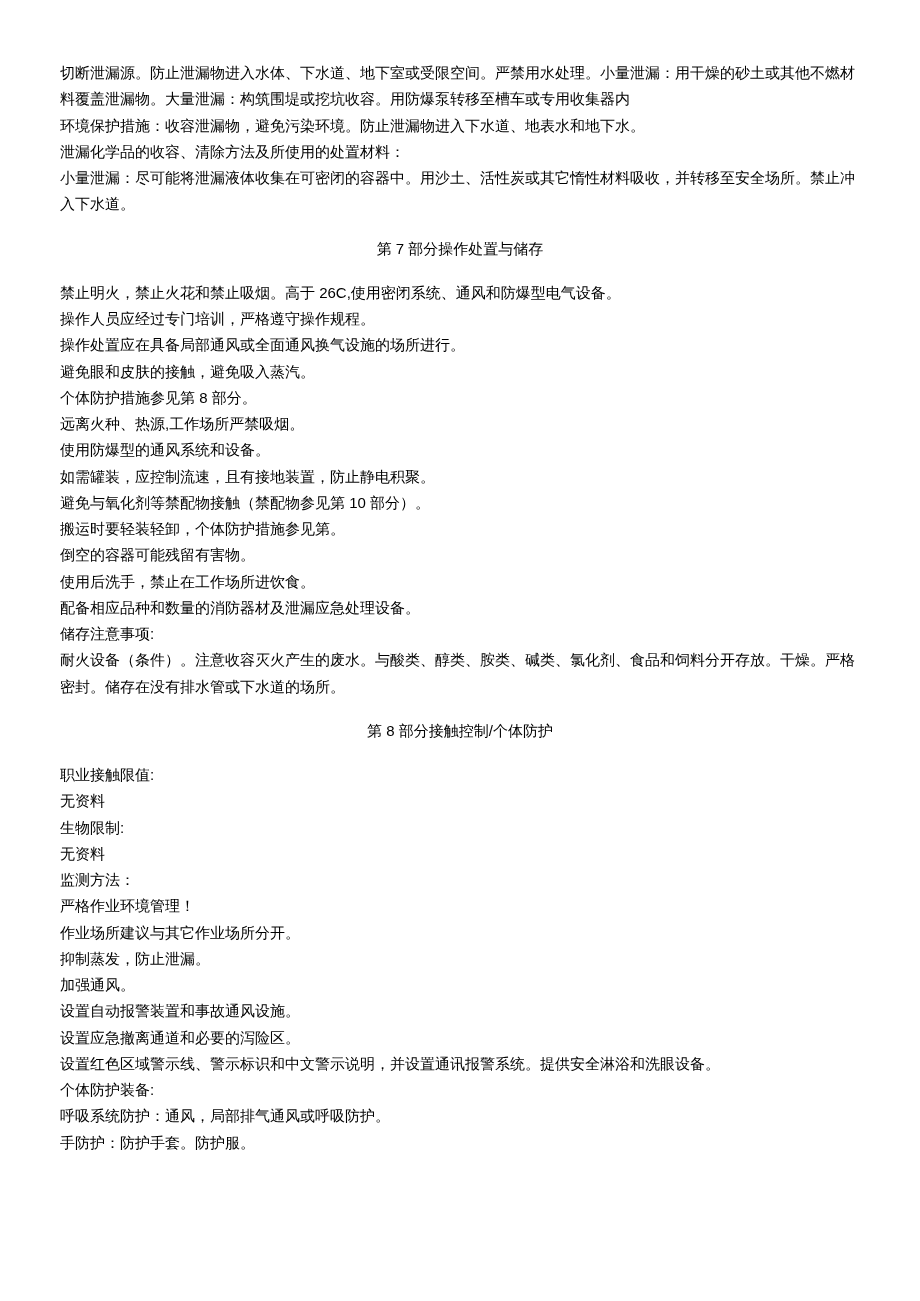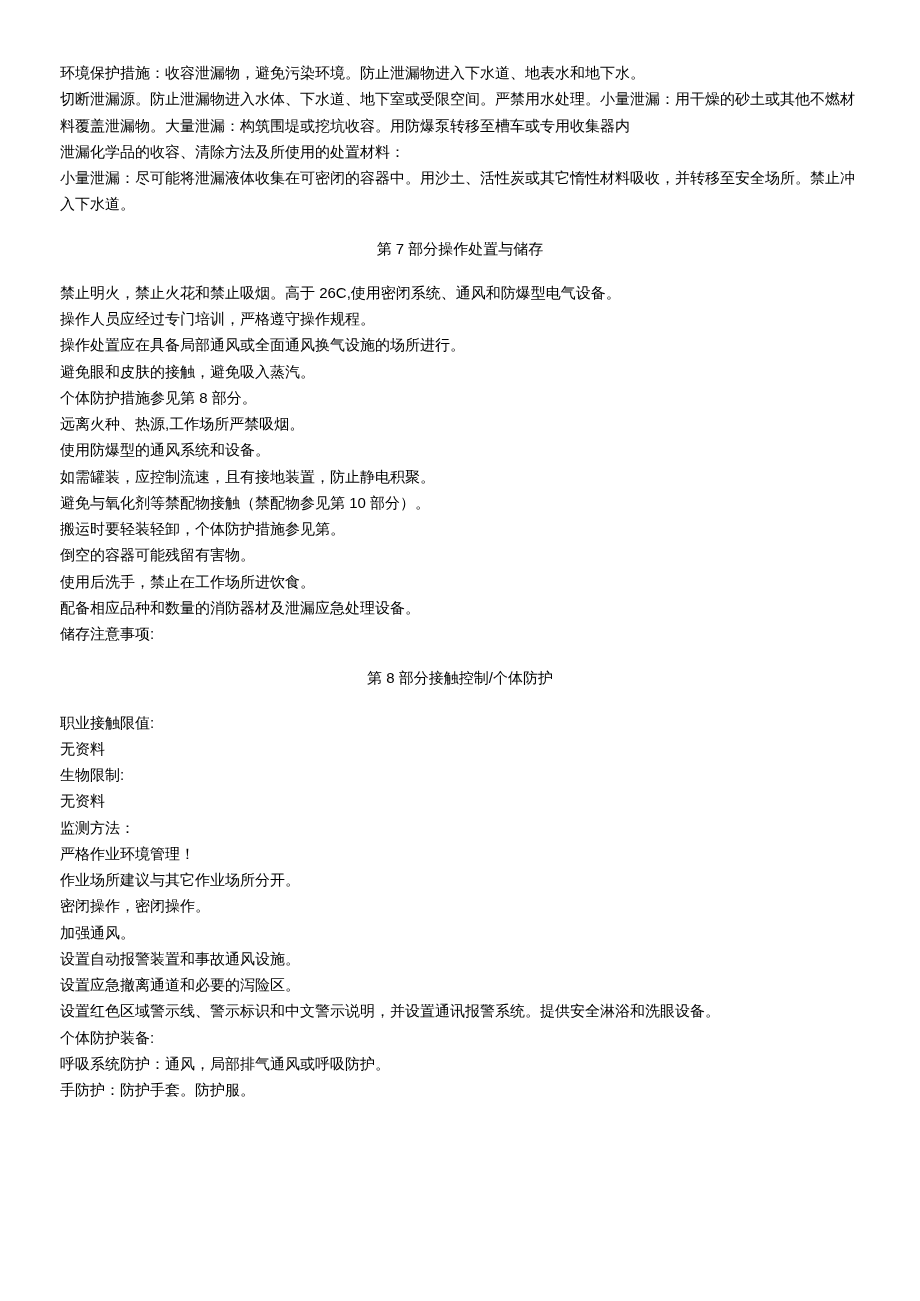--- a/index.html
+++ b/index.html
@@ -21,22 +21,22 @@
       margin: 18px 0 18px 0;
     }
     .block {
       margin-bottom: 0;
     }
   </style>
 </head>
 <body>
 
 <div class="block">
+  <p>切断泄漏源。防止泄漏物进入水体、下水道、地下室或受限空间。严禁用水处理。小量泄漏：用干燥的砂土或其他不燃材料覆盖泄漏物。大量泄漏：构筑围堤或挖坑收容。用防爆泵转移至槽车或专用收集器内</p>
   <p>环境保护措施：收容泄漏物，避免污染环境。防止泄漏物进入下水道、地表水和地下水。</p>
-  <p>切断泄漏源。防止泄漏物进入水体、下水道、地下室或受限空间。严禁用水处理。小量泄漏：用干燥的砂土或其他不燃材料覆盖泄漏物。大量泄漏：构筑围堤或挖坑收容。用防爆泵转移至槽车或专用收集器内</p>
   <p>泄漏化学品的收容、清除方法及所使用的处置材料：</p>
   <p>小量泄漏：尽可能将泄漏液体收集在可密闭的容器中。用沙土、活性炭或其它惰性材料吸收，并转移至安全场所。禁止冲入下水道。</p>
 </div>
 
 <p class="section-heading">第 7 部分操作处置与储存</p>
 
 <div class="block">
   <p>禁止明火，禁止火花和禁止吸烟。高于 26C,使用密闭系统、通风和防爆型电气设备。</p>
   <p>操作人员应经过专门培训，严格遵守操作规程。</p>
   <p>操作处置应在具备局部通风或全面通风换气设施的场所进行。</p>
@@ -44,33 +44,34 @@
   <p>个体防护措施参见第 8 部分。</p>
   <p>远离火种、热源,工作场所严禁吸烟。</p>
   <p>使用防爆型的通风系统和设备。</p>
   <p>如需罐装，应控制流速，且有接地装置，防止静电积聚。</p>
   <p>避免与氧化剂等禁配物接触（禁配物参见第 10 部分）。</p>
   <p>搬运时要轻装轻卸，个体防护措施参见第。</p>
   <p>倒空的容器可能残留有害物。</p>
   <p>使用后洗手，禁止在工作场所进饮食。</p>
   <p>配备相应品种和数量的消防器材及泄漏应急处理设备。</p>
   <p>储存注意事项:</p>
+  <p>耐火设备（条件）。注意收容灭火产生的废水。与酸类、醇类、胺类、碱类、氯化剂、食品和饲料分开存放。干燥。严格密封。储存在没有排水管或下水道的场所。</p>
 </div>
 
 <p class="section-heading">第 8 部分接触控制/个体防护</p>
 
 <div class="block">
   <p>职业接触限值:</p>
   <p>无资料</p>
   <p>生物限制:</p>
   <p>无资料</p>
   <p>监测方法：</p>
   <p>严格作业环境管理！</p>
   <p>作业场所建议与其它作业场所分开。</p>
-  <p>密闭操作，密闭操作。</p>
+  <p>抑制蒸发，防止泄漏。</p>
   <p>加强通风。</p>
   <p>设置自动报警装置和事故通风设施。</p>
   <p>设置应急撤离通道和必要的泻险区。</p>
   <p>设置红色区域警示线、警示标识和中文警示说明，并设置通讯报警系统。提供安全淋浴和洗眼设备。</p>
   <p>个体防护装备:</p>
   <p>呼吸系统防护：通风，局部排气通风或呼吸防护。</p>
   <p>手防护：防护手套。防护服。</p>
 </div>
 
 </body></html>

